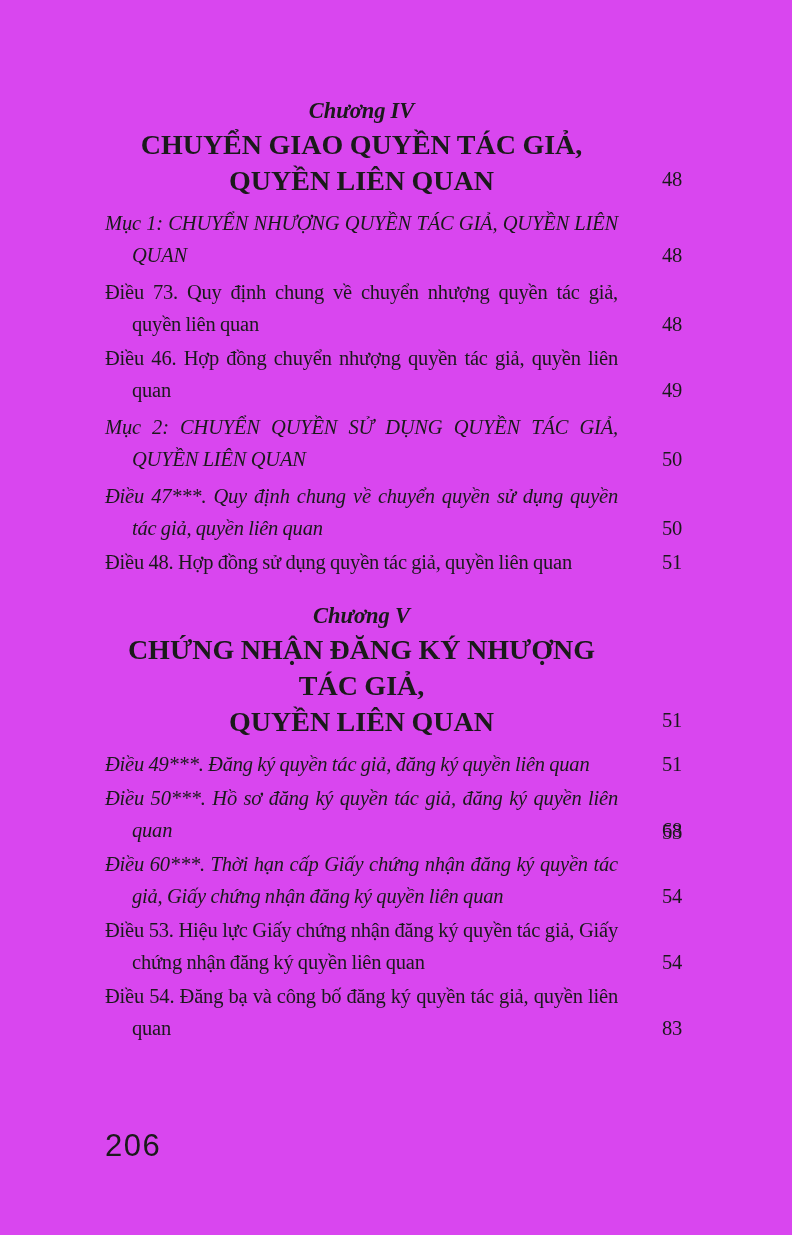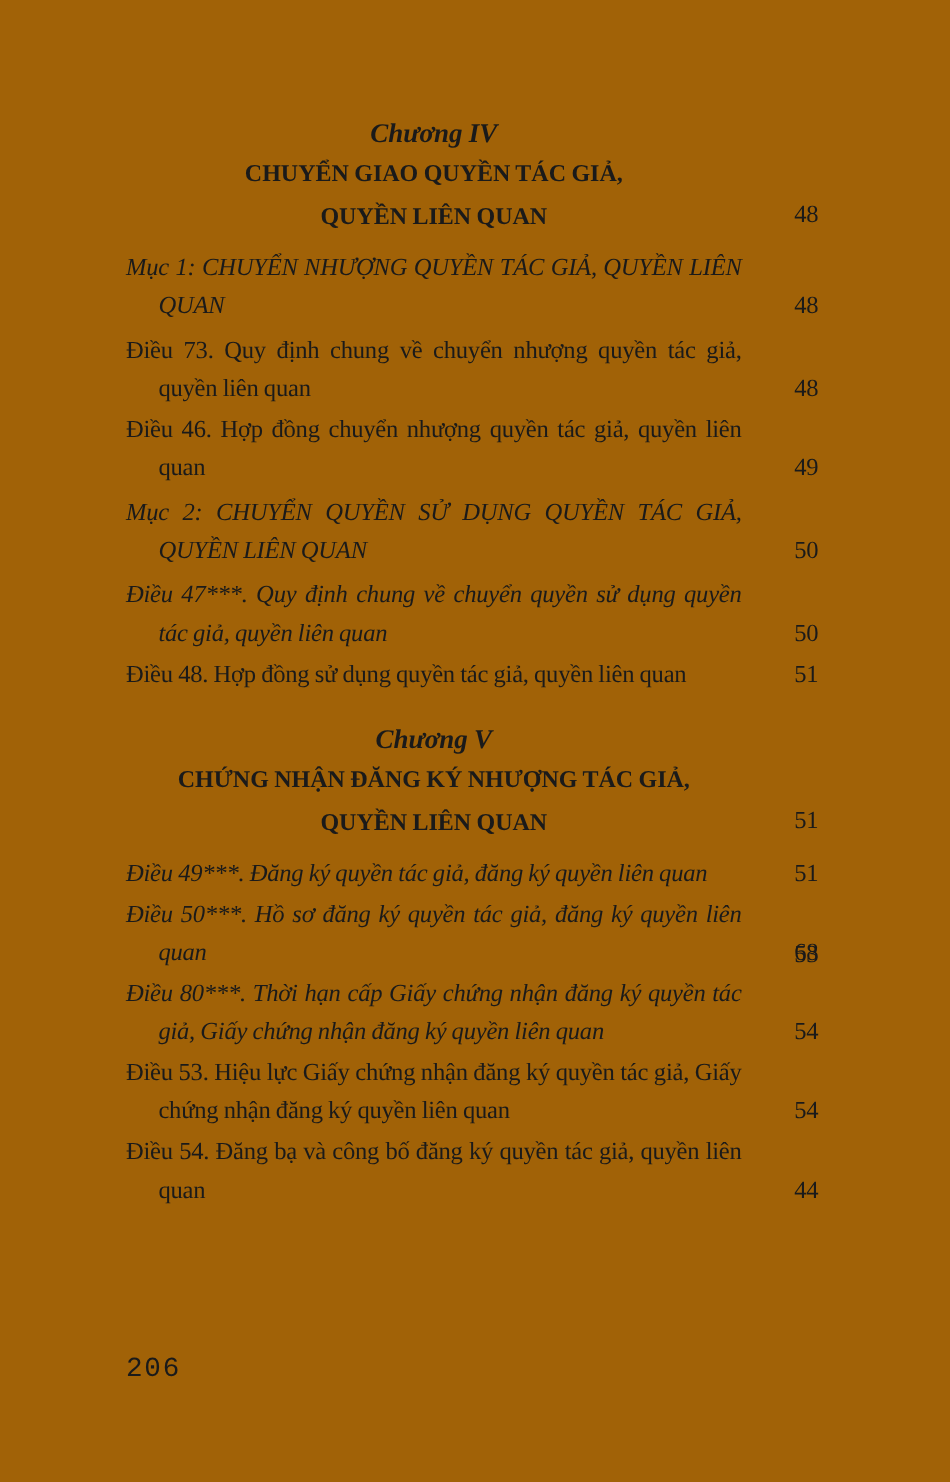--- a/index.html
+++ b/index.html
@@ -1,20 +1,20 @@
 <!DOCTYPE html>
 <html><head>
 <meta charset="utf-8">
 <style>
   html, body { margin: 0; padding: 0; }
   .page {
     position: relative;
     width: 792px;
     height: 1235px;
-    background: #a16207;
+    background: #d946ef;
     font-family: "Liberation Serif", serif;
     color: #1a1a1a;
     overflow: hidden;
   }
   .content {
     position: absolute;
     left: 105px;
     top: 95px;
     width: 577px;
     font-size: 20.5px;
@@ -28,21 +28,21 @@
     font-style: italic;
     font-weight: 600;
     text-align: center;
     font-size: 22.5px;
     margin-right: 64px;
     letter-spacing: 0;
   }
   .chapter-title {
     font-weight: 700;
     text-align: center;
-    font-size: 20px;
+    font-size: 28px;
     line-height: 36px;
     margin-right: 64px;
     letter-spacing: 0;
   }
   .chapter-page {
     position: absolute;
     right: 0;
     bottom: 4px;
     font-weight: 400;
     font-style: normal;
@@ -62,22 +62,22 @@
     right: 0;
     bottom: 0;
     text-indent: 0;
     font-style: normal;
     text-align: right;
   }
   .footer-page-number {
     position: absolute;
     left: 105px;
     top: 1128px;
-    font-family: Liberation Mono, monospace;
-    font-size: 23px;
+    font-family: Liberation Sans, sans-serif;
+    font-size: 31px;
     letter-spacing: 1.5px;
     color: #1a1a1a;
   }
 </style>
 </head>
 <body>
 
 <div class="page">
   <div class="content">
 
@@ -137,30 +137,30 @@
     <div class="entry italic">
       <span>Điều 50***. Hồ sơ đăng ký quyền tác giả, đăng ký quyền liên quan</span>
       <span class="entry-page">68</span>
     </div>
 
     <div class="entry italic">
       <span class="entry-page">53</span>
     </div>
 
     <div class="entry italic">
-      <span>Điều 80***. Thời hạn cấp Giấy chứng nhận đăng ký quyền tác giả, Giấy chứng nhận đăng ký quyền liên quan</span>
+      <span>Điều 60***. Thời hạn cấp Giấy chứng nhận đăng ký quyền tác giả, Giấy chứng nhận đăng ký quyền liên quan</span>
       <span class="entry-page">54</span>
     </div>
 
     <div class="entry">
       <span>Điều 53. Hiệu lực Giấy chứng nhận đăng ký quyền tác giả, Giấy chứng nhận đăng ký quyền liên quan</span>
       <span class="entry-page">54</span>
     </div>
 
     <div class="entry">
       <span>Điều 54. Đăng bạ và công bố đăng ký quyền tác giả, quyền liên quan</span>
-      <span class="entry-page">44</span>
+      <span class="entry-page">83</span>
     </div>
 
   </div>
 
   <div class="footer-page-number">206</div>
 </div>
 
 </body></html>

